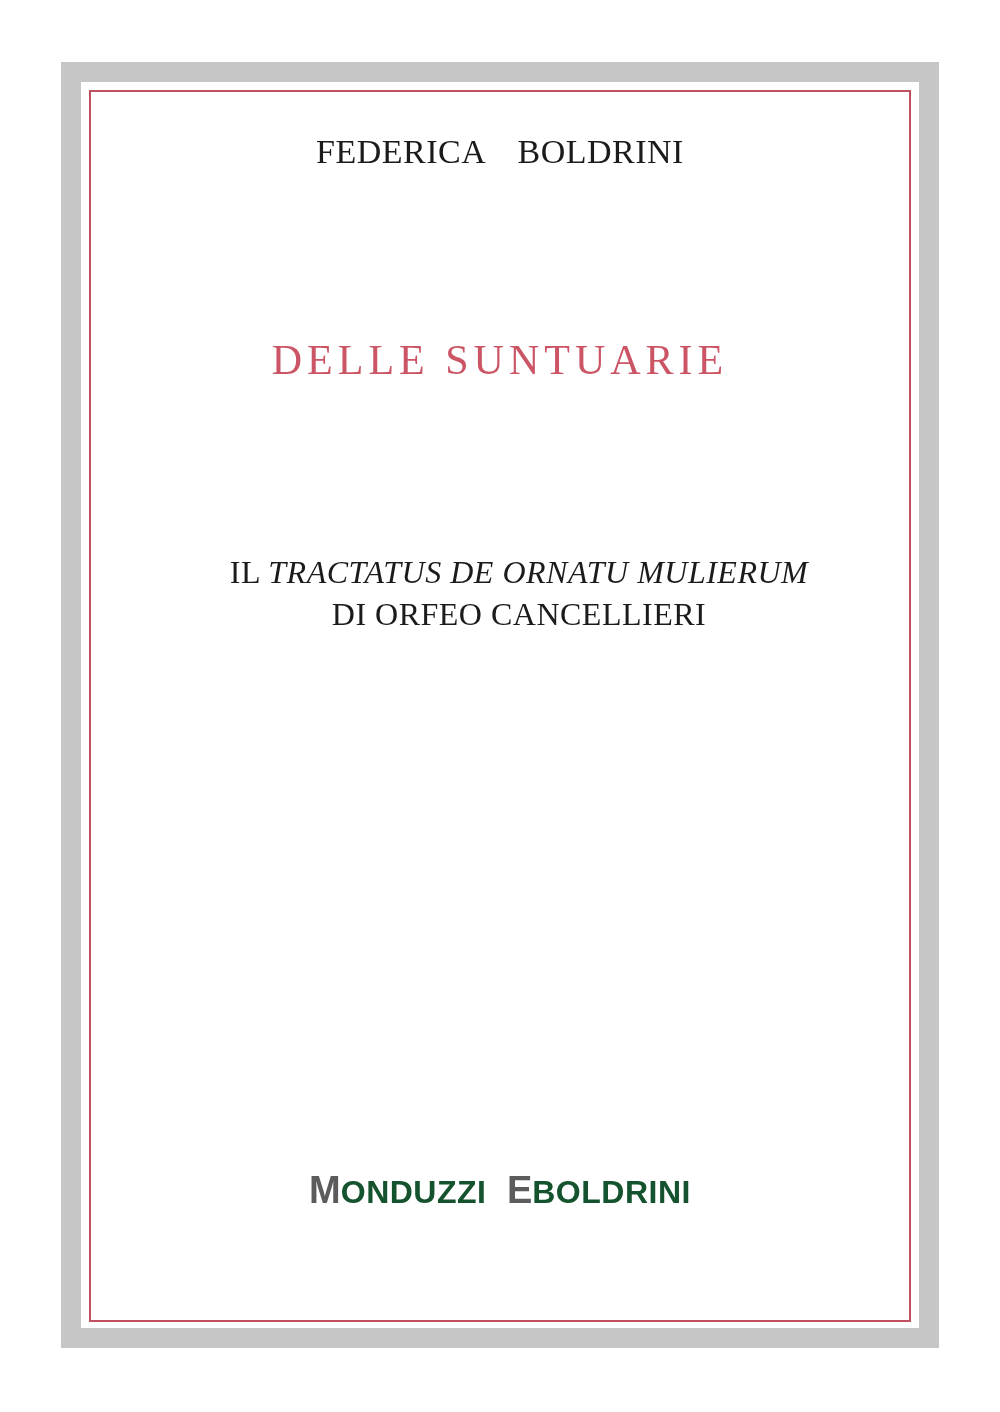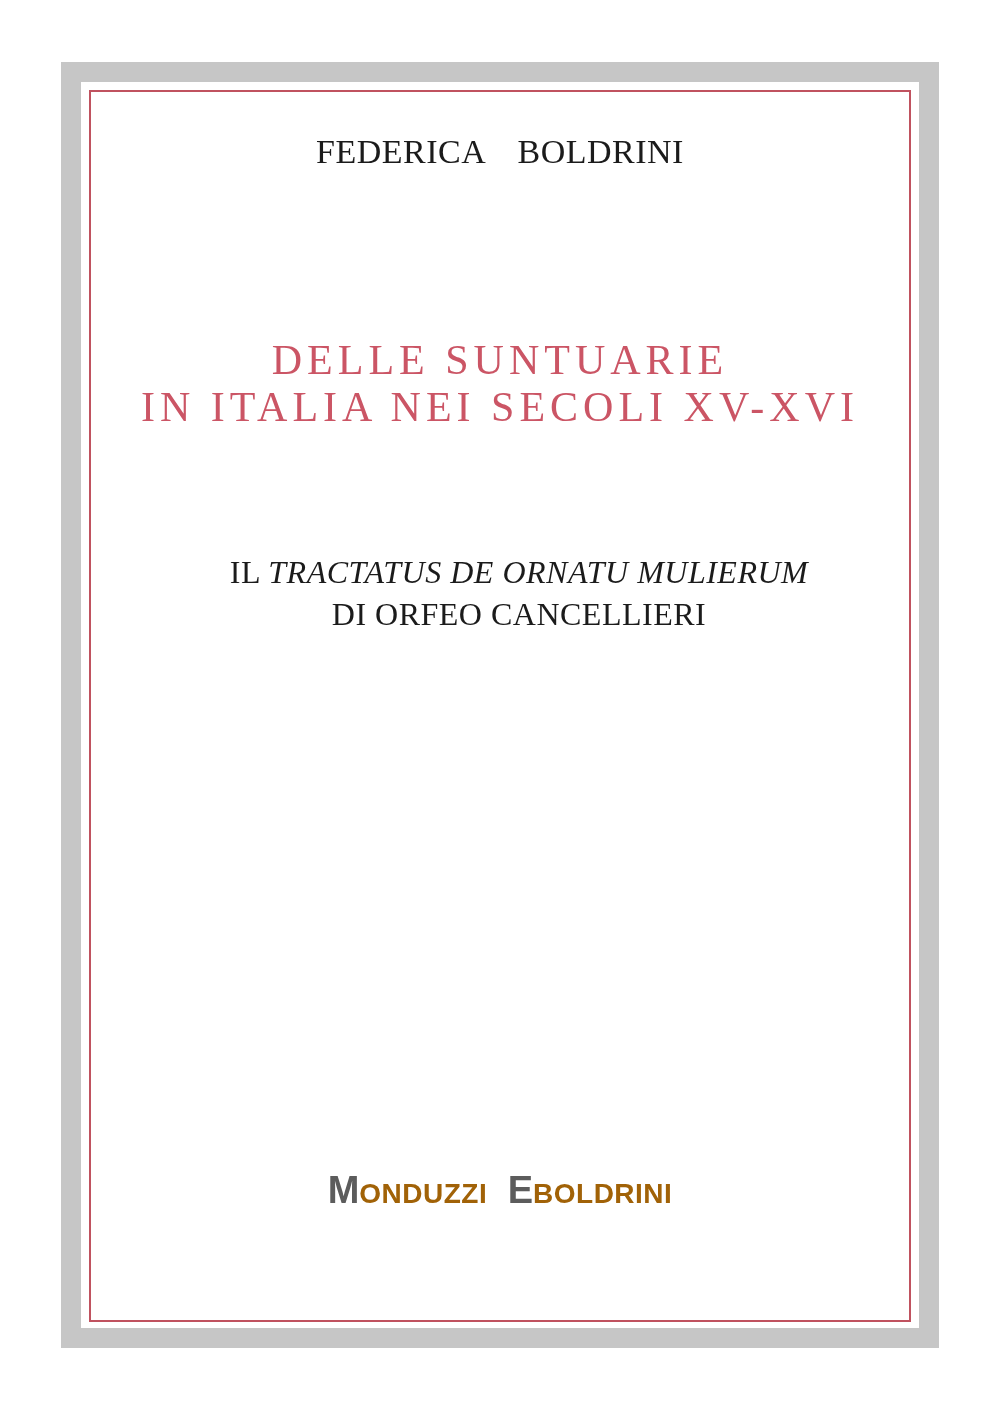--- a/index.html
+++ b/index.html
@@ -92,39 +92,38 @@
     vertical-align: baseline;
   }
   .pub-word + .pub-word {
     margin-left: 16px;
   }
   .pub-initial {
     font-size: 38px;
     color: #5c5c5c;
   }
   .pub-rest {
-    font-size: 28px;
-    color: #a16207;
+    font-size: 32px;
+    color: #14532d;
     letter-spacing: 0.5px;
     margin-top: 20px;
   }
 </style>
 </head>
 <body>
 
 <div class="page">
 
   <div class="gray-frame"></div>
   <div class="red-frame"></div>
 
   <div class="author">FEDERICA BOLDRINI</div>
 
   <div class="title">
     <div class="title-line">DELLE SUNTUARIE</div>
-    <div class="title-line">IN ITALIA NEI SECOLI XV-XVI</div>
   </div>
 
   <div class="subtitle">
     <div class="subtitle-line">
       <span>IL</span>
       <span class="italic">TRACTATUS DE ORNATU MULIERUM</span>
     </div>
     <div class="subtitle-line">DI ORFEO CANCELLIERI</div>
   </div>
 

